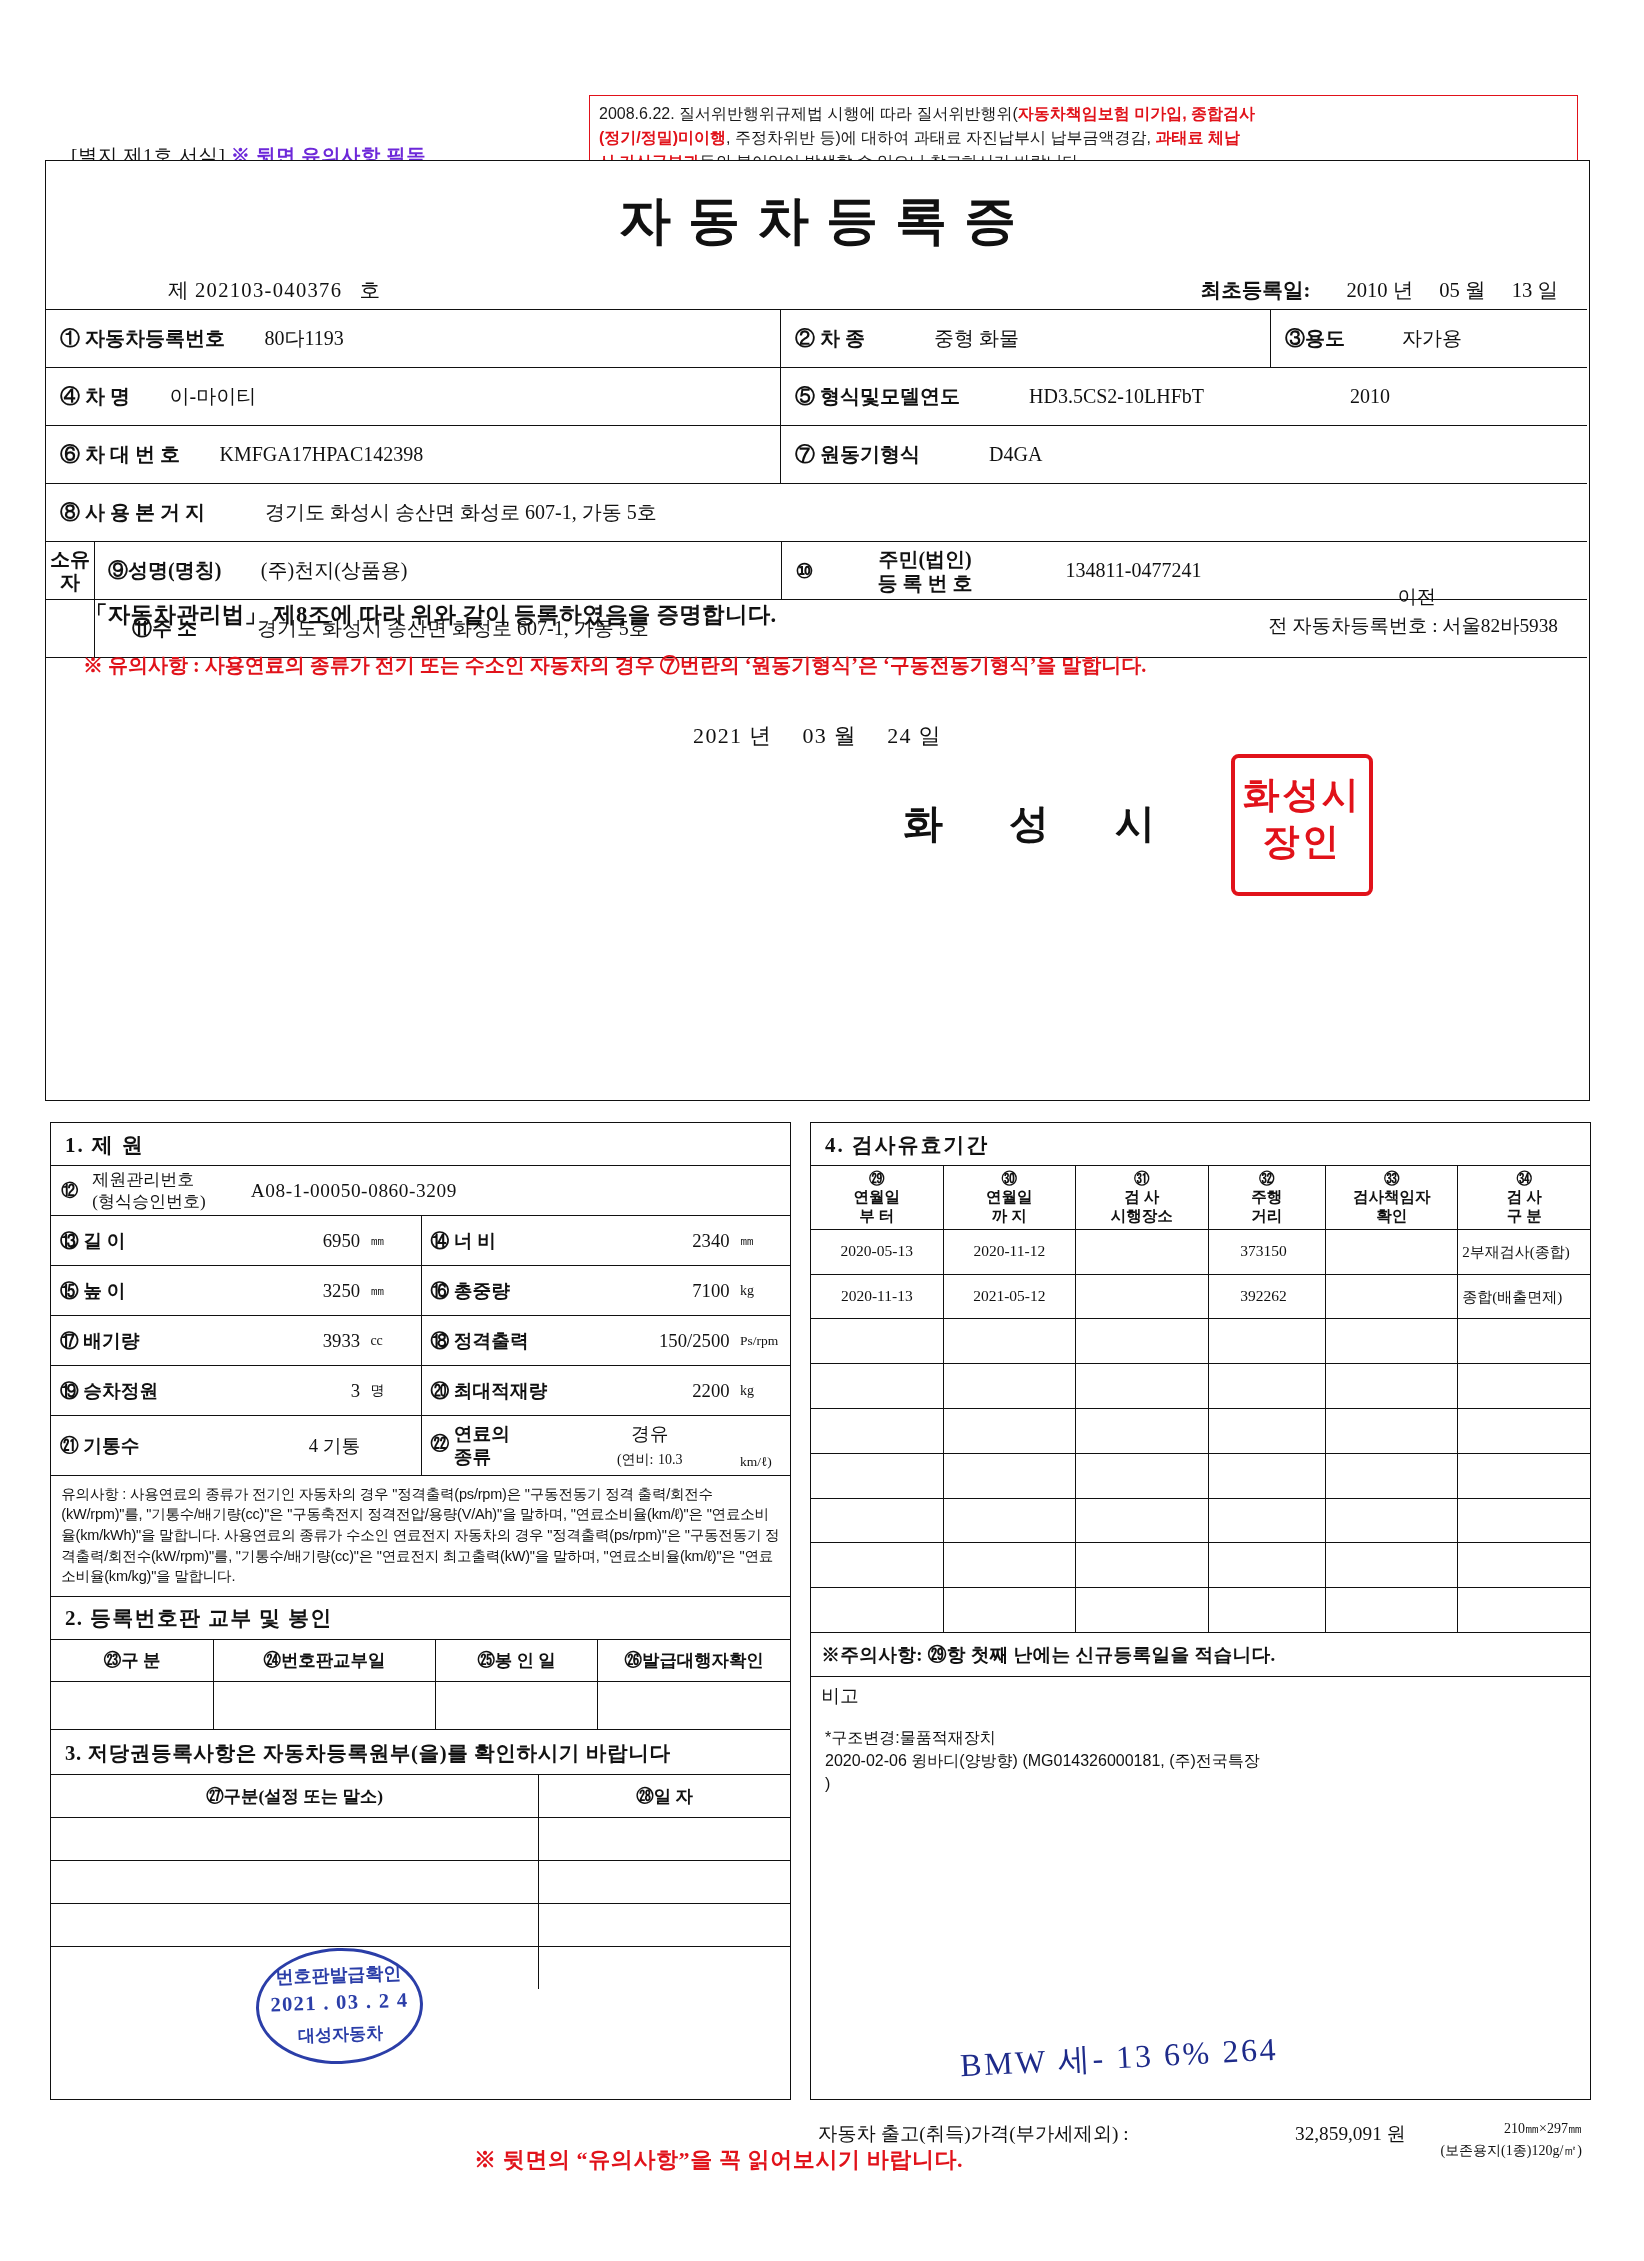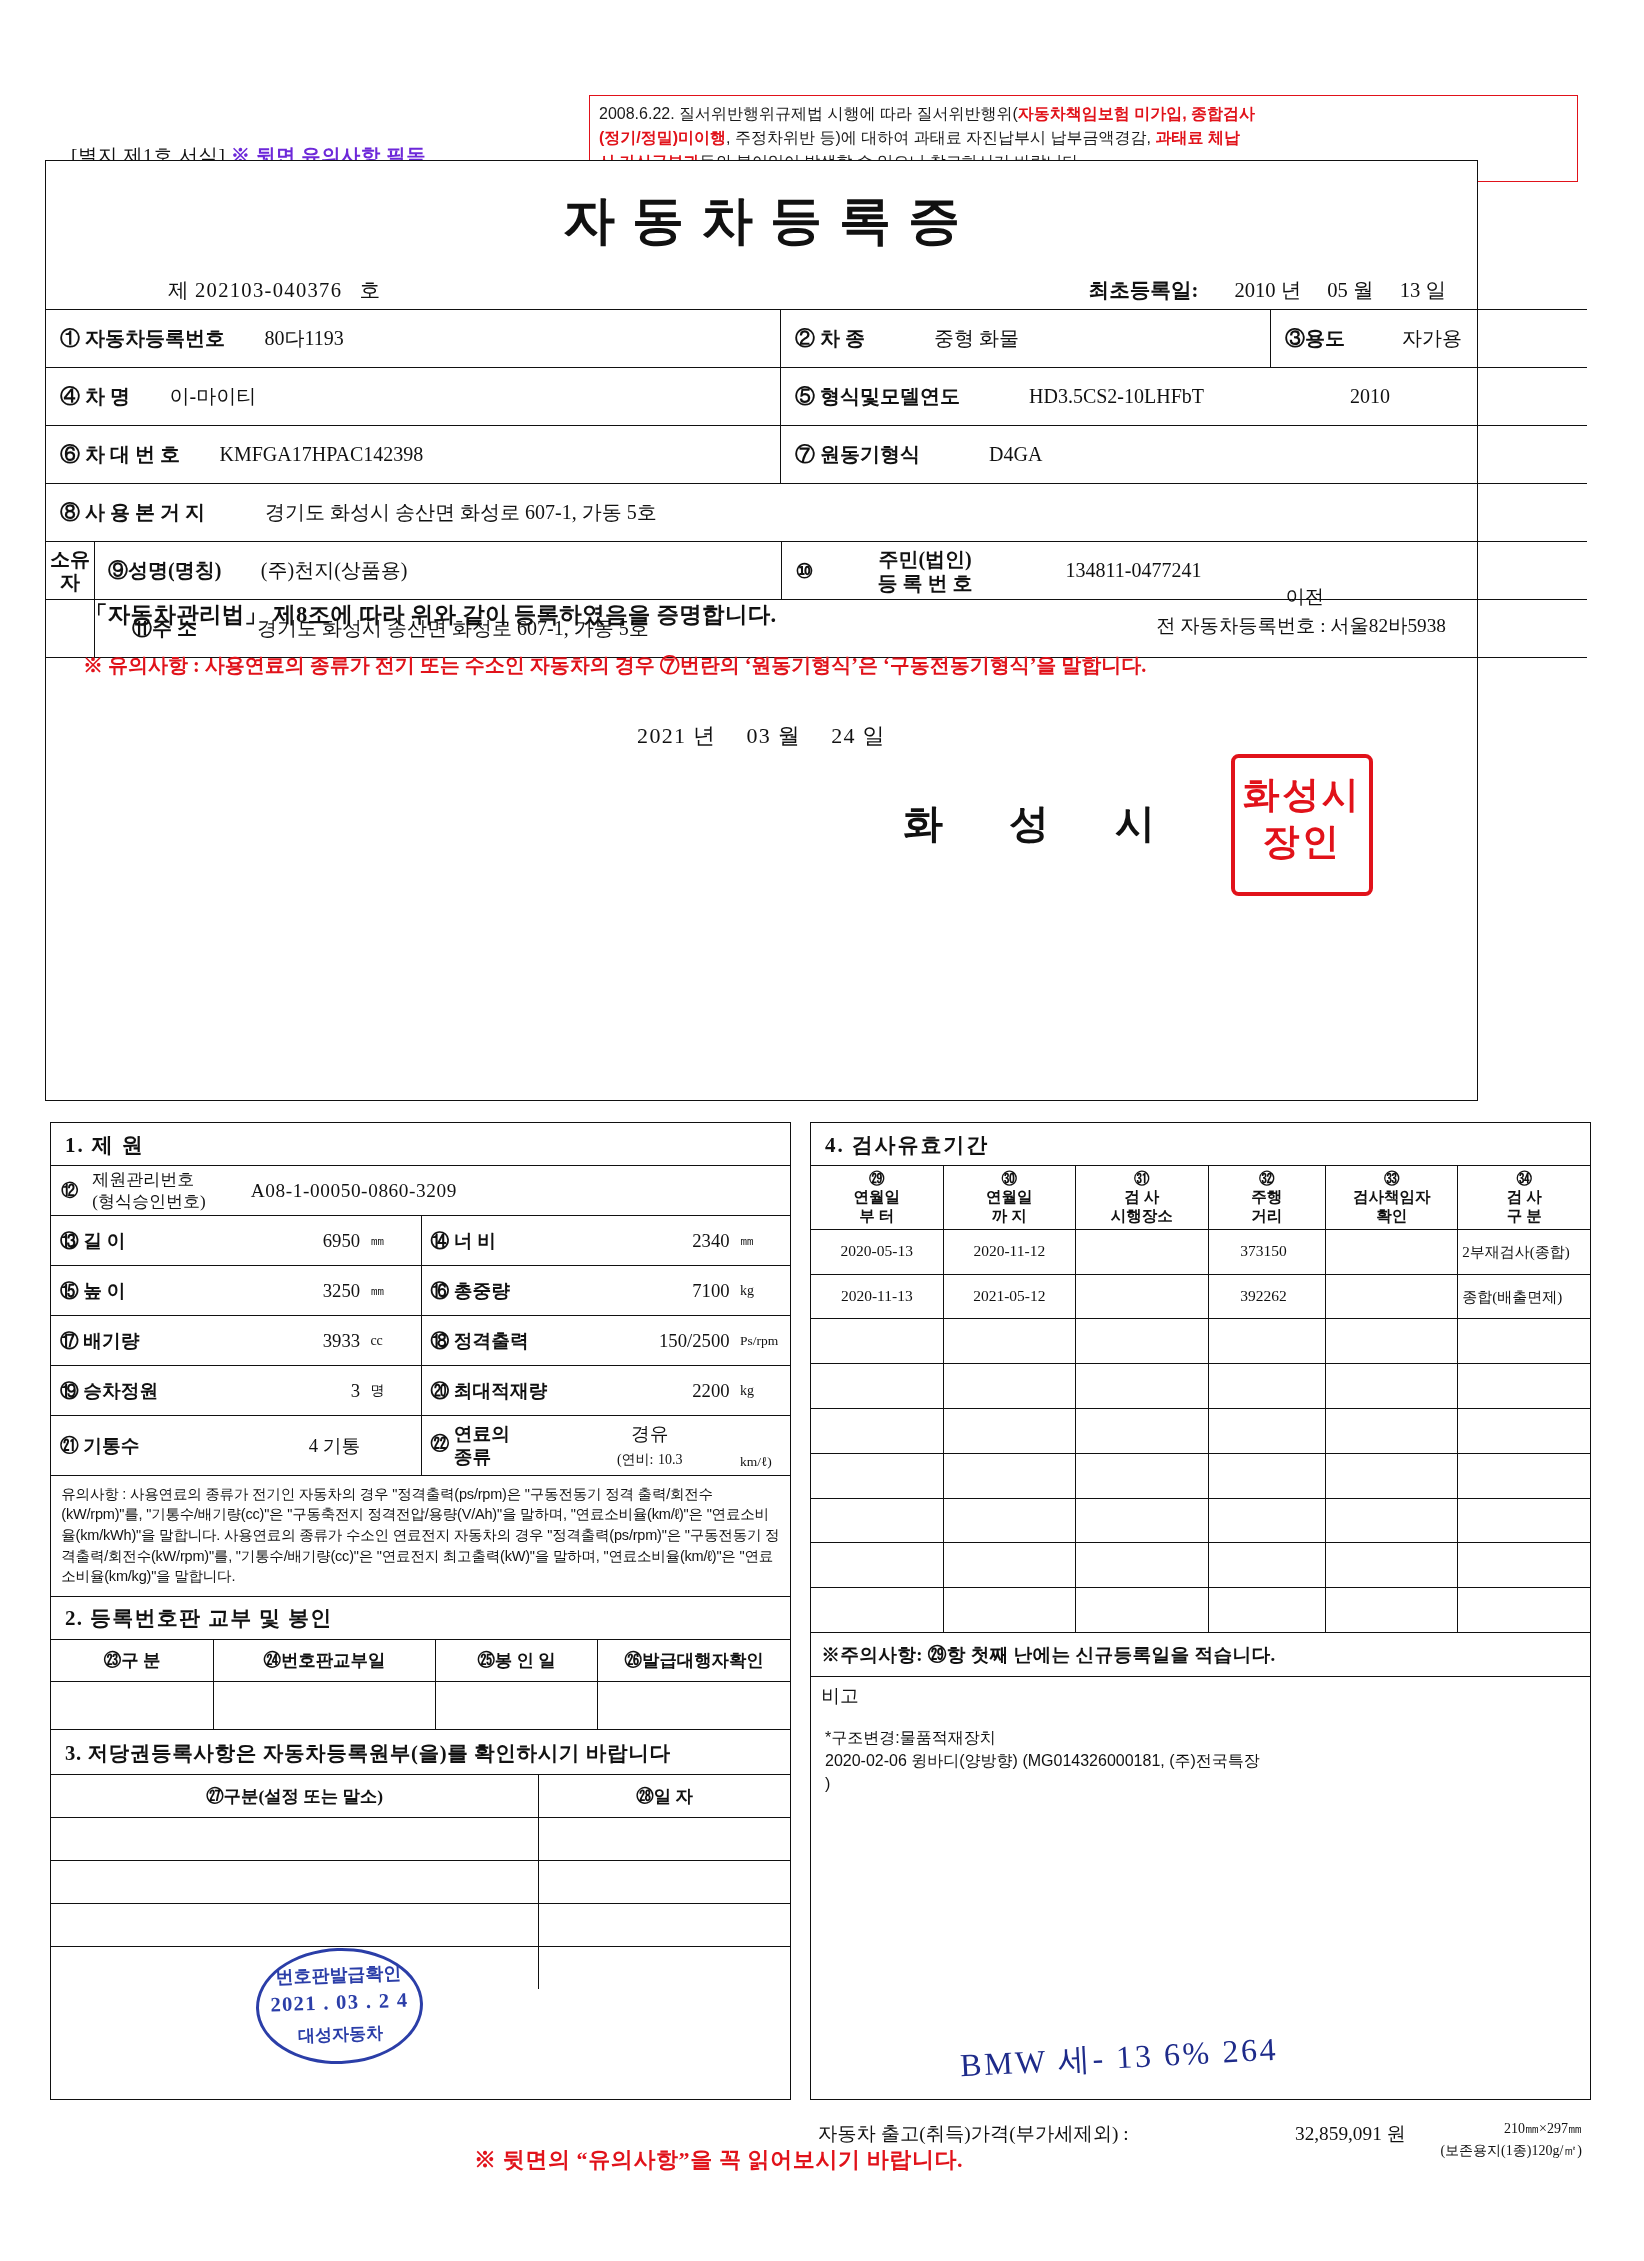--- a/index.html
+++ b/index.html
@@ -51,21 +51,21 @@
     font-size: 16px;
     line-height: 1.48;
     color: #1a1a1a;
   }
   .notice-box .rd { color: #e1121a; font-weight: bold; }
 
   
   .cert {
     position: absolute;
     left: 45px; top: 160px;
-    width: 1433px;
+    width: 1545px;
     height: 941px;
     border: 1.9px solid #111;
     box-sizing: border-box;
     background: #fff;
   }
   .title {
     position: absolute;
     left: 0; top: 24.5px;
     width: 100%;
     text-align: center;

